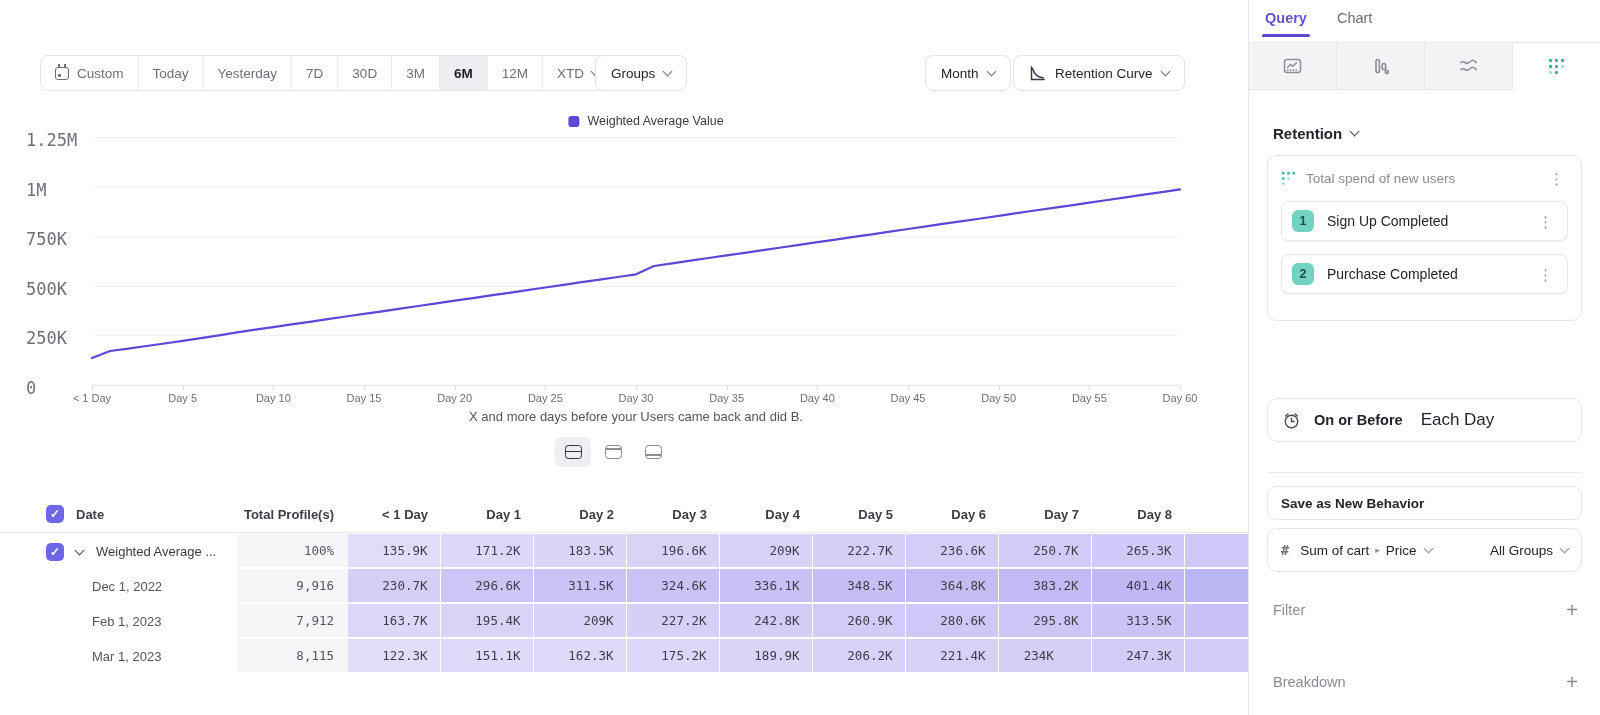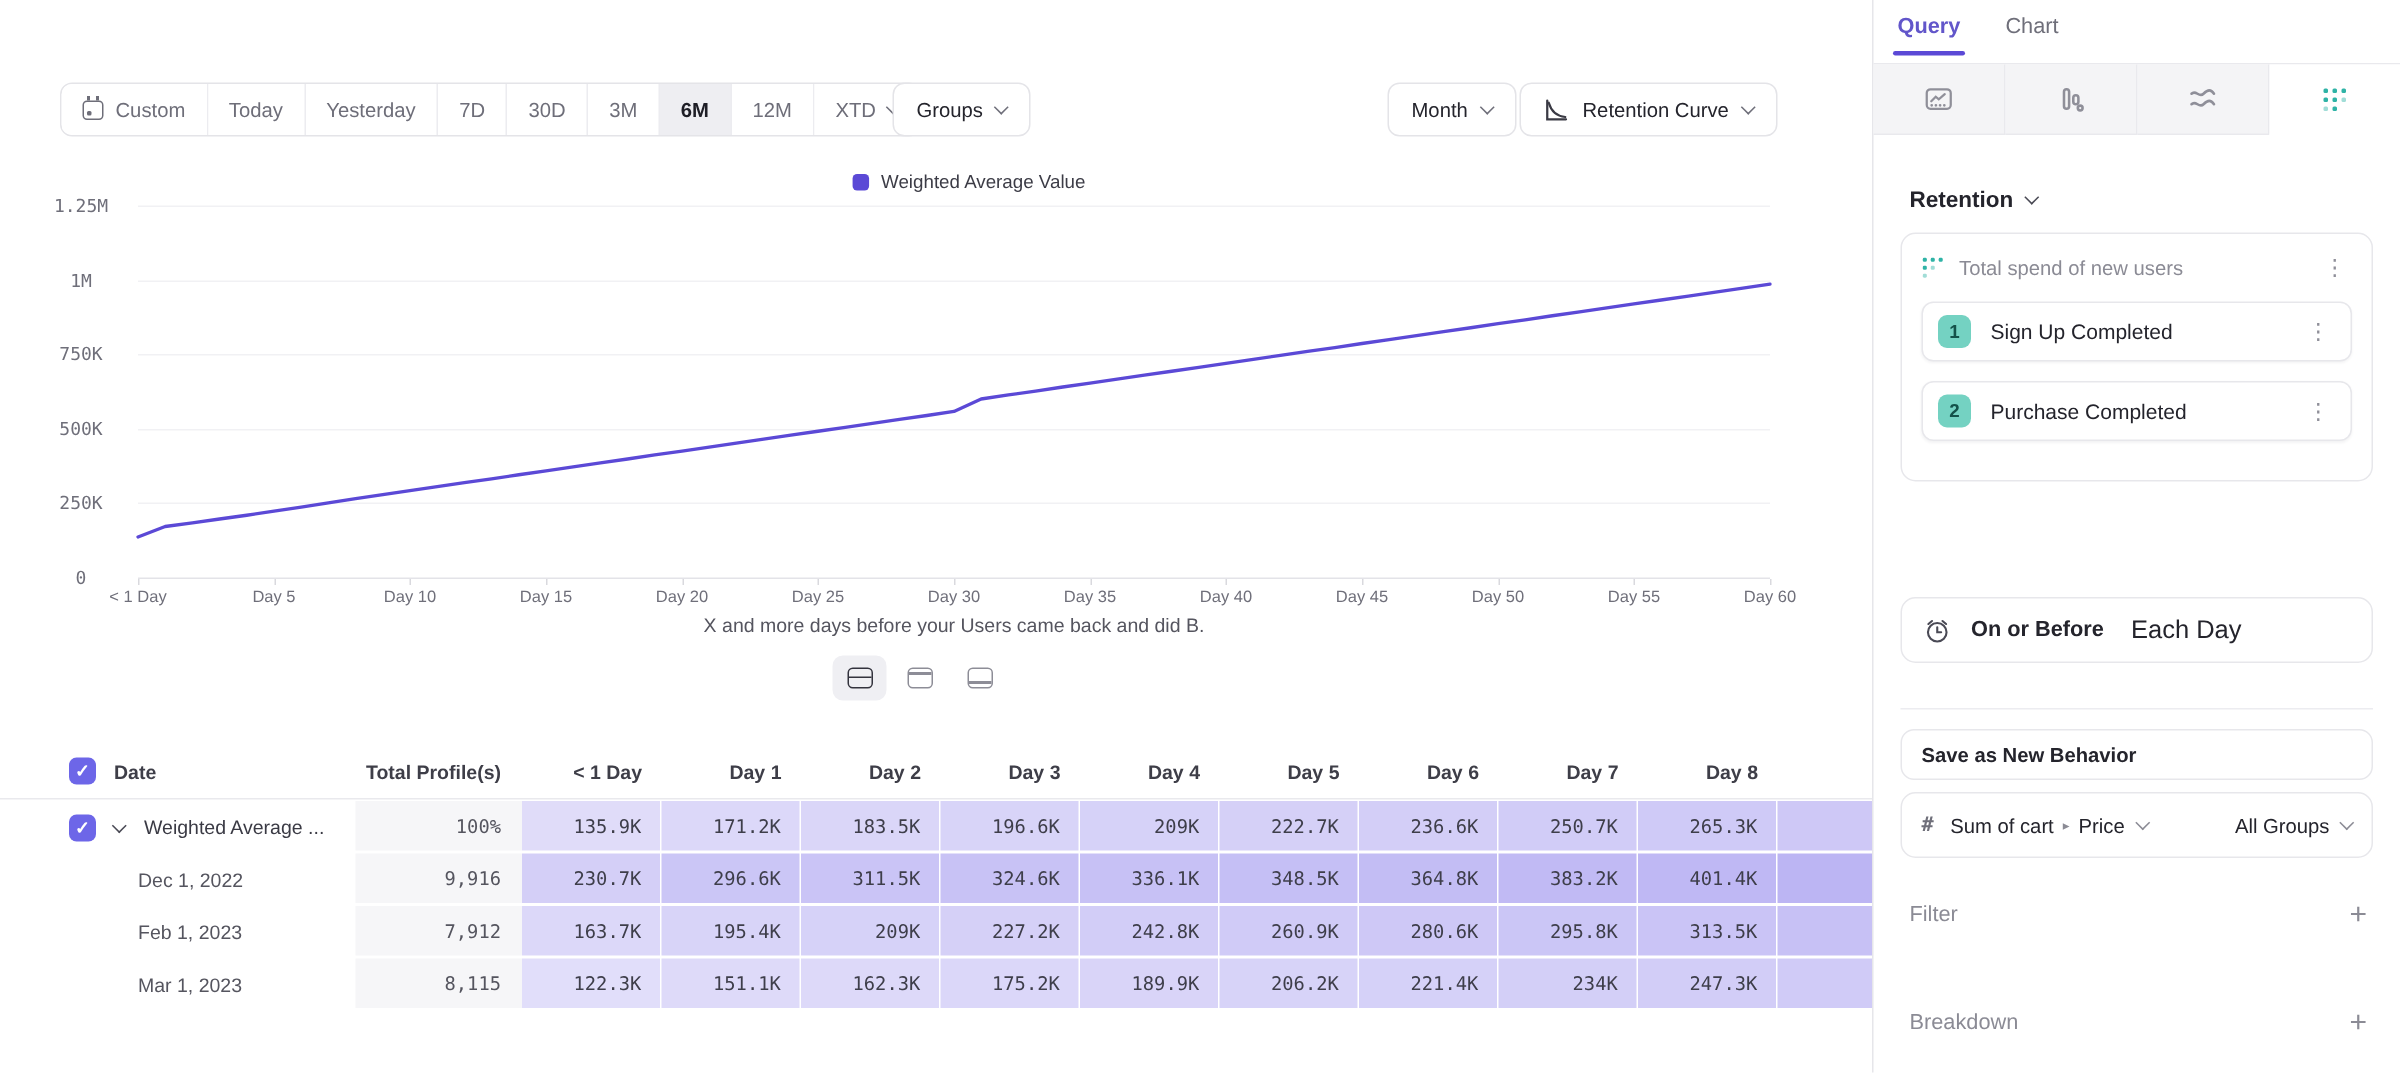--- a/index.html
+++ b/index.html
@@ -21,21 +21,21 @@
   .cal { width:14px; height:13px; border:1.6px solid currentColor; border-radius:3px; position:relative; flex:none; }
   .cal::before { content:""; position:absolute; top:-4px; left:2px; width:1.6px; height:3px; background:currentColor; box-shadow:6px 0 0 currentColor; }
   .cal::after { content:""; position:absolute; left:2px; bottom:2px; width:3px; height:3px; background:currentColor; border-radius:1px; }
   .pill-btn { position:absolute; top:55px; height:36px; border:1px solid #e4e4e8; border-radius:8px; background:#fff;
     padding:0 15px; font-size:13.5px; color:#24242c; font-weight:500; display:flex; align-items:center; gap:9px; cursor:pointer; font-family:inherit; white-space:nowrap; }
 
   
   .legend { position:absolute; left:636px; top:114px; transform:translateX(-50%); display:flex; align-items:center; gap:8px;
     font-size:12.5px; color:#3c3c46;margin-left:10px; }
   .legend-swatch { width:11px; height:11px; border-radius:3px; }
-  .ylab { position:absolute; left:26px; width:56px; text-align:center; font-family:"DejaVu Sans Mono", monospace; font-size:12px; color:#6f6f7a; }
+  .ylab { position:absolute; left:26px; width:56px; text-align:left; font-family:"DejaVu Sans Mono", monospace; font-size:17px; color:#6f6f7a; }
   .grid { position:absolute; left:92px; width:1088px; height:1px; background:#f1f1f4; }
   .grid.base { background:#e3e3e8; }
   .plot-svg { position:absolute; left:92px; top:137px; overflow:visible; }
   .xtick { position:absolute; top:386px; width:1px; height:4px; background:#d9d9de; }
   .xlab { position:absolute; top:392px; transform:translateX(-50%); font-size:11px; color:#6f6f7a; white-space:nowrap; }
   .caption { position:absolute; left:92px; top:409px; width:1088px; text-align:center; font-size:13px; color:#55555f; }
 
   
   .toggles { position:absolute; left:613px; top:437px; transform:translateX(-50%); display:flex; gap:4px; }
   .toggle { width:36px; height:30px; border:none; background:transparent; border-radius:7px; display:flex; align-items:center; justify-content:center; cursor:pointer; }
@@ -299,21 +299,21 @@
       <div class="trow">
         <div class="td-date" style="padding-left: 52px;">Mar 1, 2023</div>
         <div class="td-total">8,115</div>
         <div class="td-heat" style="background: rgba(109, 93, 229, 0.204);">122.3K</div>
         <div class="td-heat" style="background: rgba(109, 93, 229, 0.227);">151.1K</div>
         <div class="td-heat" style="background: rgba(109, 93, 229, 0.235);">162.3K</div>
         <div class="td-heat" style="background: rgba(109, 93, 229, 0.247);">175.2K</div>
         <div class="td-heat" style="background: rgba(109, 93, 229, 0.263);">189.9K</div>
         <div class="td-heat" style="background: rgba(109, 93, 229, 0.275);">206.2K</div>
         <div class="td-heat" style="background: rgba(109, 93, 229, 0.286);">221.4K</div>
-        <div class="td-heat" style="background: rgba(109, 93, 229, 0.298);">234K</div>
+        <div class="td-heat" style="background: rgba(109, 93, 229, 0.298); text-align: center;">234K</div>
         <div class="td-heat" style="background: rgba(109, 93, 229, 0.31);">247.3K</div>
         <div class="td-sliver" style="background: rgba(109, 93, 229, 0.32);"></div>
       </div>
     </div>
 
 </div>
 
 <div class="sidebar">
 
   <div class="tabs">

